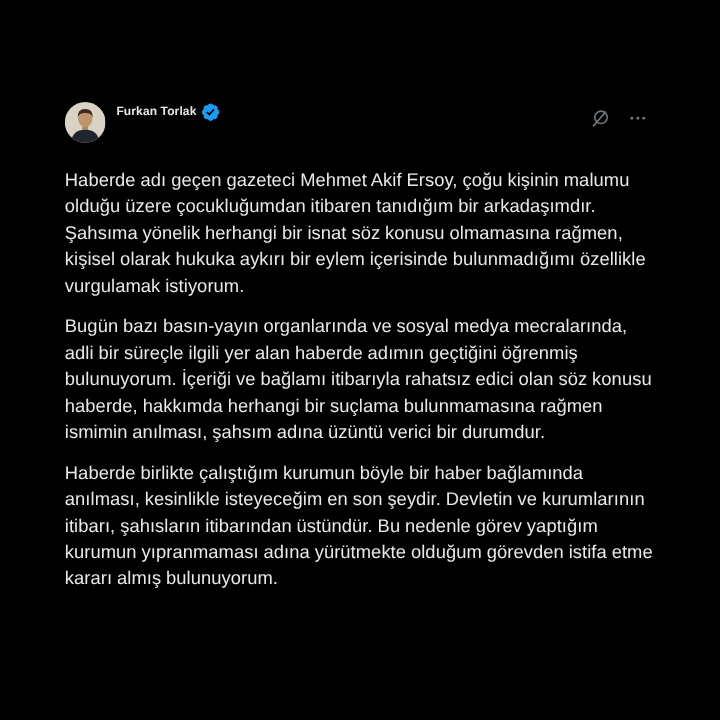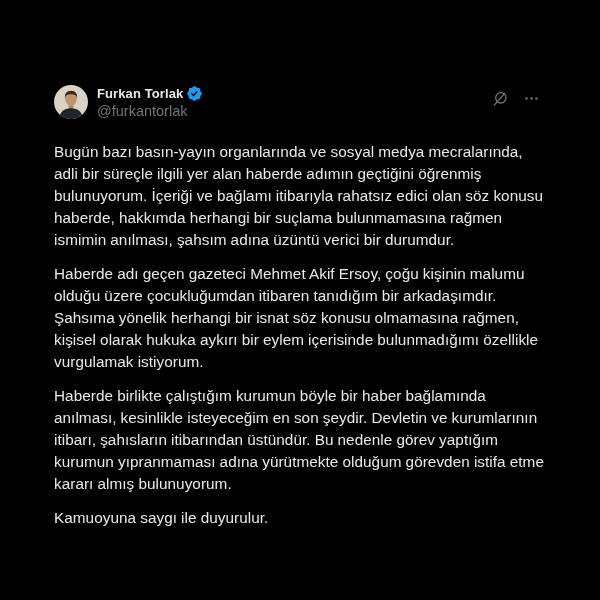--- a/index.html
+++ b/index.html
@@ -41,21 +41,21 @@
     flex: 1 1 auto;
     min-width: 0;
   }
   .name-row {
     display: flex;
     align-items: center;
     line-height: 17px;
   }
   .name {
     font-weight: 700;
-    font-size: 13px;
+    font-size: 10px;
     color: #e7e9ea;
     letter-spacing: 0.1px;
     cursor: pointer;
   }
   .badge {
     display: inline-flex;
     margin-left: 3px;
   }
   .badge svg { width: 17px; height: 17px; }
   .handle {
@@ -110,21 +110,20 @@
 
       <div class="id-block">
         <div class="name-row">
           <span class="name">Furkan Torlak</span>
           <span class="badge">
             <svg viewBox="0 0 24 24" xmlns="http://www.w3.org/2000/svg">
               <path fill="#1d9bf0" d="M22.25 12c0-1.43-.88-2.67-2.19-3.34.46-1.39.2-2.9-.81-3.91s-2.52-1.27-3.91-.81c-.66-1.31-1.91-2.19-3.34-2.19s-2.67.88-3.33 2.19c-1.4-.46-2.91-.2-3.92.81s-1.26 2.52-.8 3.91c-1.31.67-2.2 1.91-2.2 3.34s.89 2.67 2.2 3.34c-.46 1.39-.21 2.9.8 3.91s2.52 1.26 3.91.81c.67 1.31 1.91 2.19 3.34 2.19s2.68-.88 3.34-2.19c1.39.45 2.9.2 3.91-.81s1.27-2.52.81-3.91c1.31-.67 2.19-1.91 2.19-3.34zm-11.71 4.2L6.8 12.46l1.41-1.42 2.26 2.26 4.8-5.23 1.47 1.36-6.2 6.77z"></path>
             </svg>
           </span>
         </div>
-        <div class="handle">@furkantorlak</div>
       </div>
 
       <div class="actions">
         <span class="action-icon">
           <svg viewBox="0 0 24 24" xmlns="http://www.w3.org/2000/svg" fill="none" stroke="#71767b" stroke-width="1.9" stroke-linecap="round">
             <circle cx="12.5" cy="11" r="7.3"></circle>
             <line x1="3.5" y1="21" x2="18" y2="4.8"></line>
           </svg>
         </span>
         <span class="action-icon">
@@ -132,20 +131,19 @@
             <circle cx="5" cy="12" r="1.7"></circle>
             <circle cx="12" cy="12" r="1.7"></circle>
             <circle cx="19" cy="12" r="1.7"></circle>
           </svg>
         </span>
       </div>
 
     </header>
 
     <div class="post-body">
+      <p>Haberde adı geçen gazeteci Mehmet Akif Ersoy, çoğu kişinin malumu olduğu üzere çocukluğumdan itibaren tanıdığım bir arkadaşımdır. Şahsıma yönelik herhangi bir isnat söz konusu olmamasına rağmen, kişisel olarak hukuka aykırı bir eylem içerisinde bulunmadığımı özellikle vurgulamak istiyorum.</p>
       <p>Bugün bazı basın-yayın organlarında ve sosyal medya mecralarında, adli bir süreçle ilgili yer alan haberde adımın geçtiğini öğrenmiş bulunuyorum. İçeriği ve bağlamı itibarıyla rahatsız edici olan söz konusu haberde, hakkımda herhangi bir suçlama bulunmamasına rağmen ismimin anılması, şahsım adına üzüntü verici bir durumdur.</p>
-      <p>Haberde adı geçen gazeteci Mehmet Akif Ersoy, çoğu kişinin malumu olduğu üzere çocukluğumdan itibaren tanıdığım bir arkadaşımdır. Şahsıma yönelik herhangi bir isnat söz konusu olmamasına rağmen, kişisel olarak hukuka aykırı bir eylem içerisinde bulunmadığımı özellikle vurgulamak istiyorum.</p>
       <p>Haberde birlikte çalıştığım kurumun böyle bir haber bağlamında anılması, kesinlikle isteyeceğim en son şeydir. Devletin ve kurumlarının itibarı, şahısların itibarından üstündür. Bu nedenle görev yaptığım kurumun yıpranmaması adına yürütmekte olduğum görevden istifa etme kararı almış bulunuyorum.</p>
-      <p>Kamuoyuna saygı ile duyurulur.</p>
     </div>
 
   </article>
 </div>
 
 </body></html>

